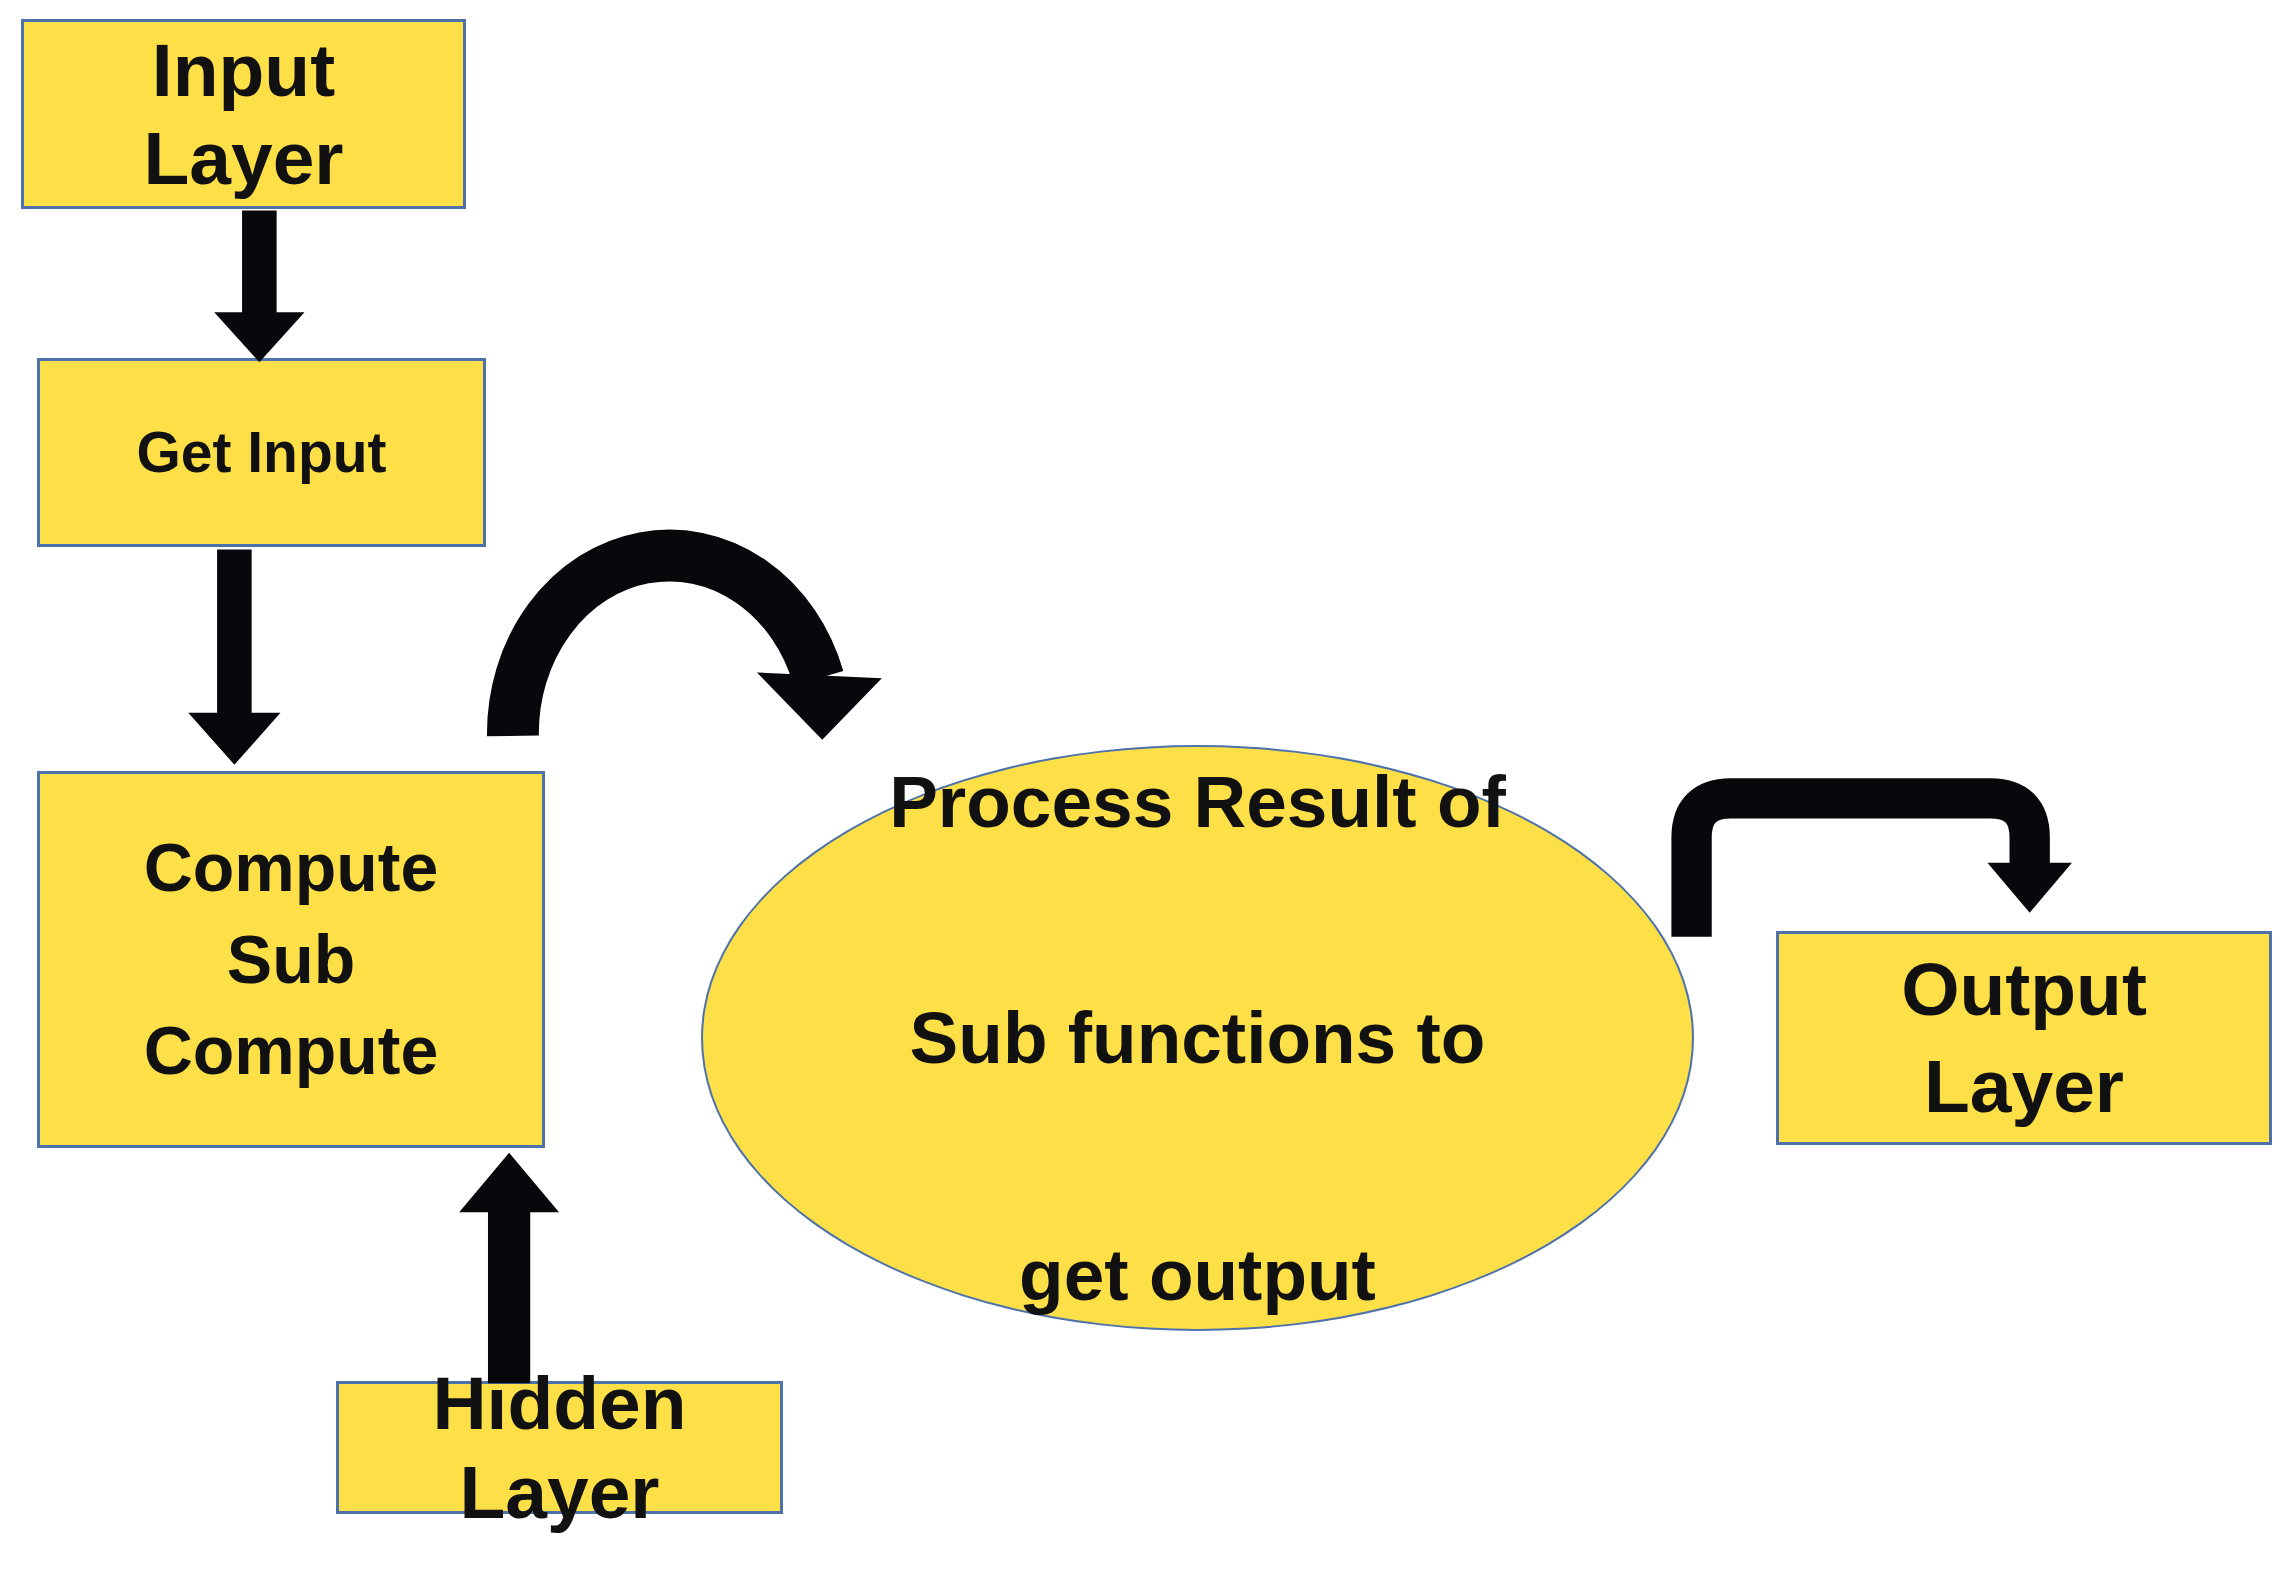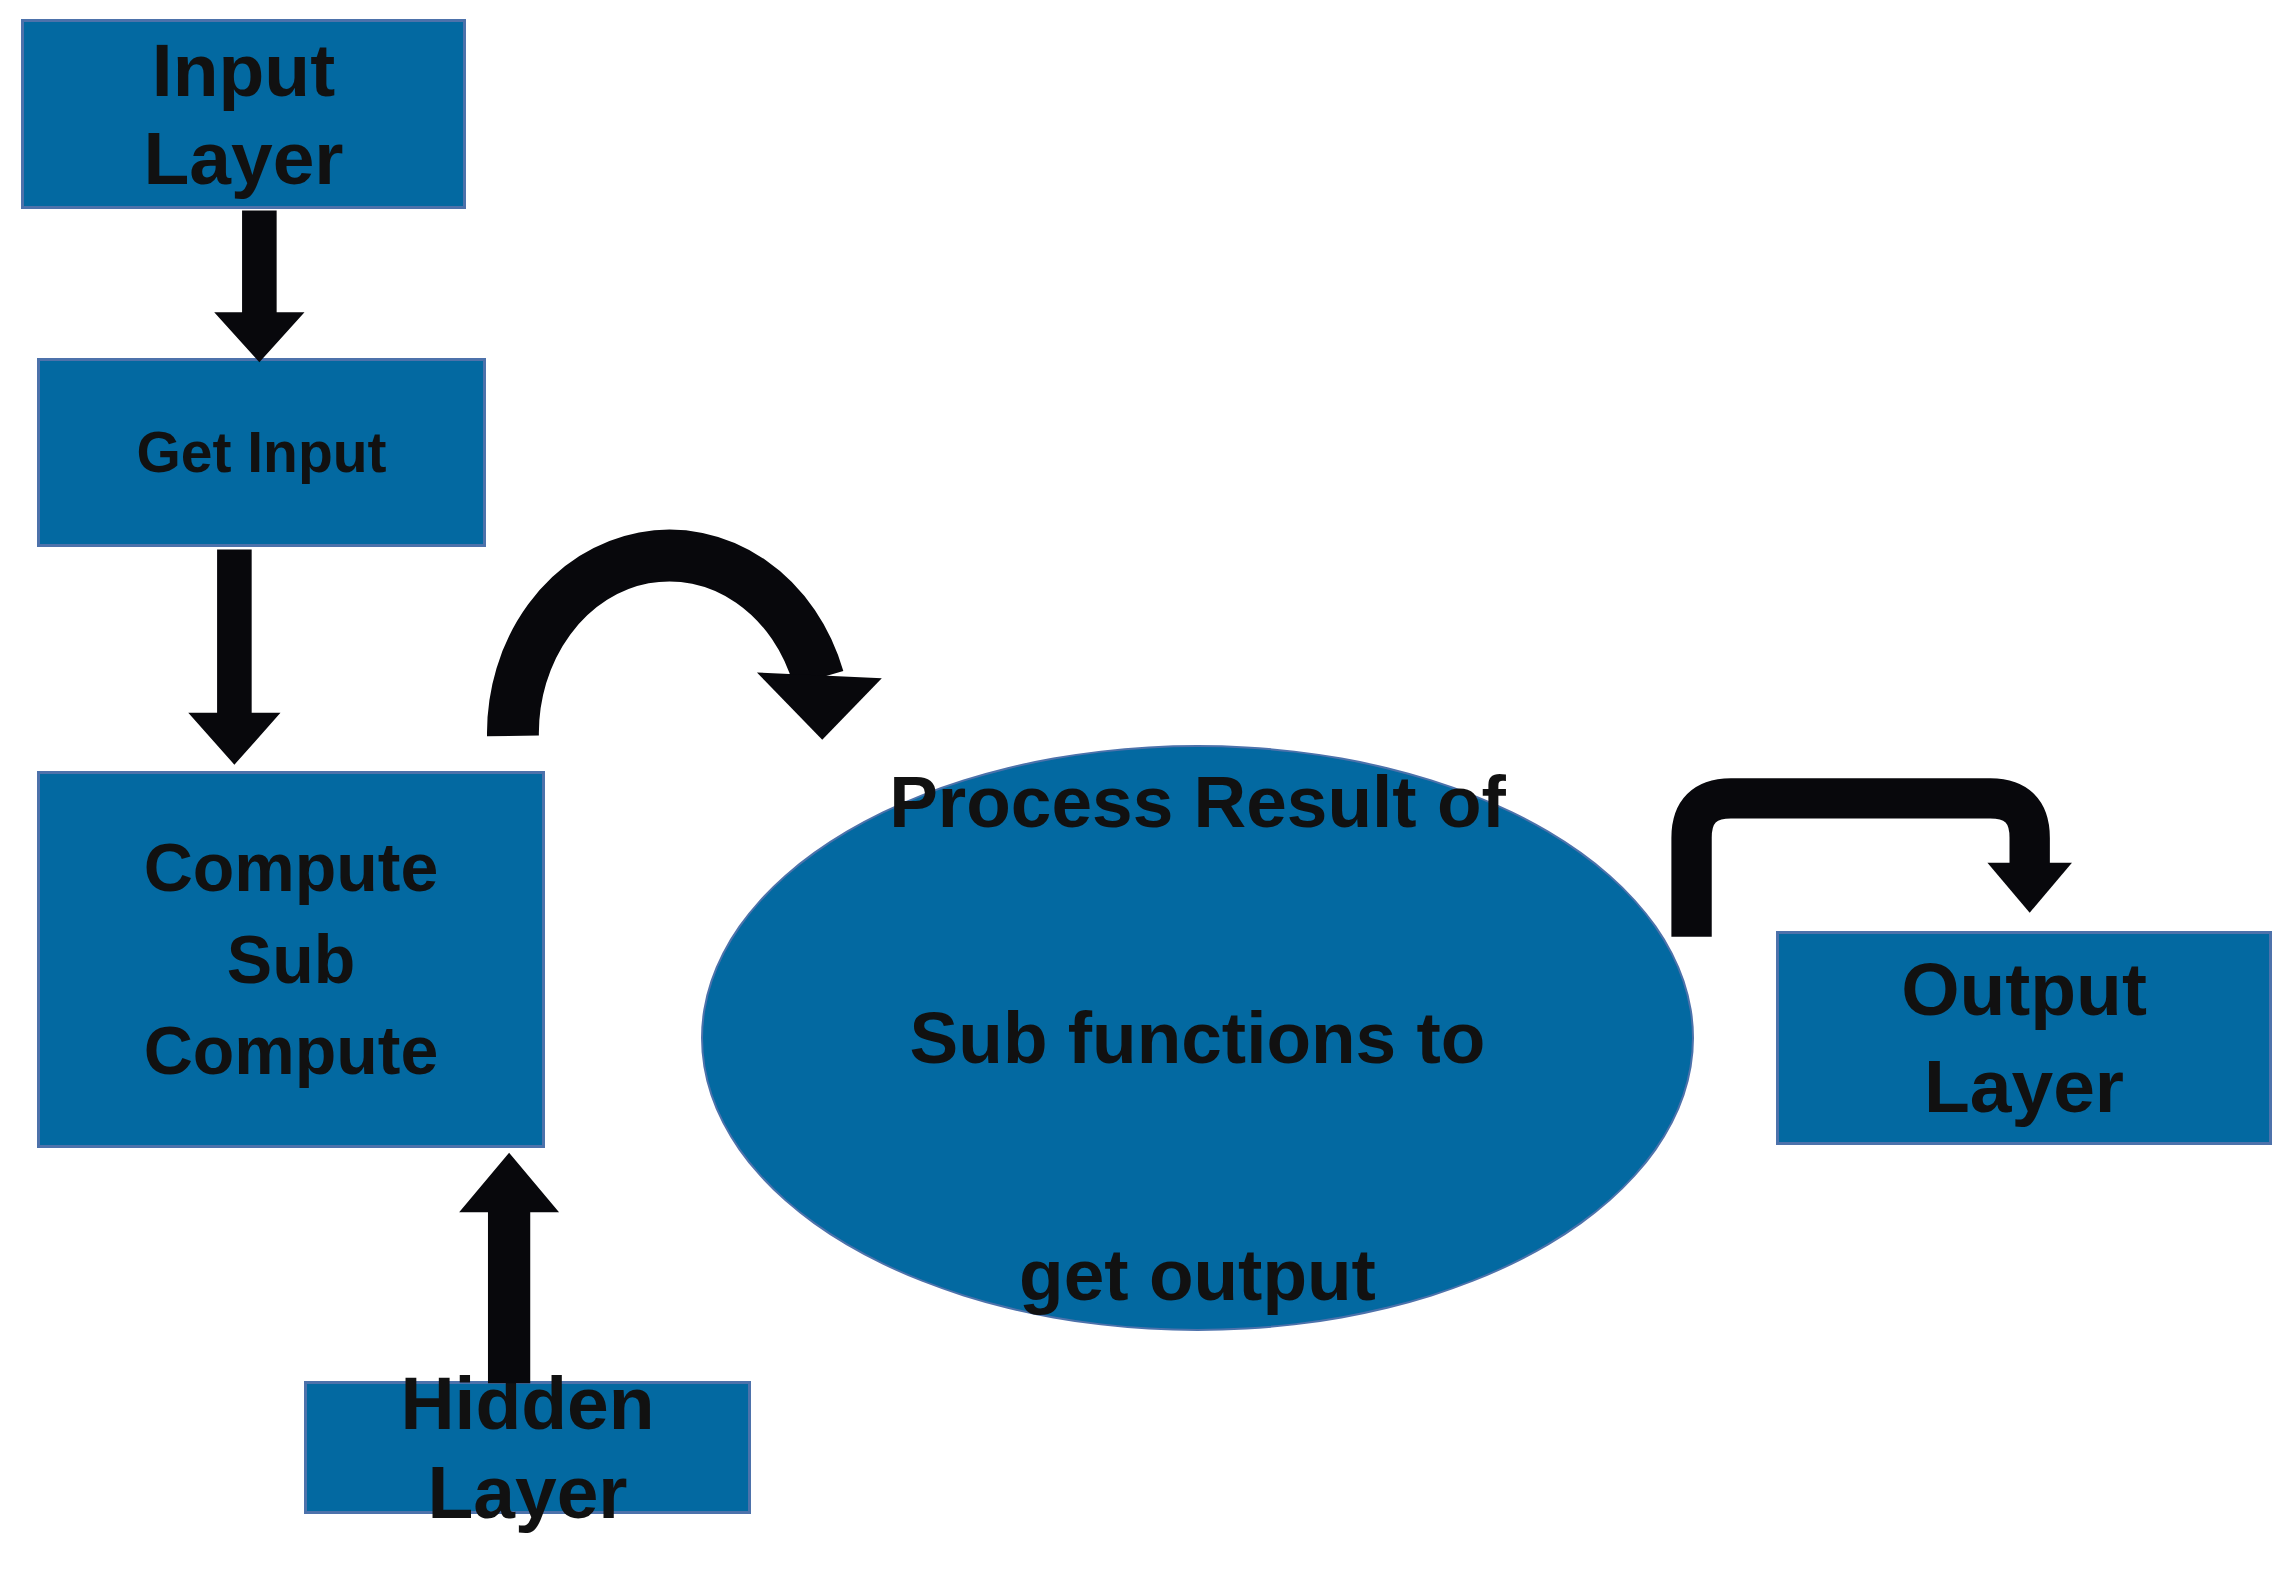--- a/index.html
+++ b/index.html
@@ -14,36 +14,36 @@
   .arrows {
     position: absolute;
     left: 0; top: 0;
     width: 2290px; height: 1588px;
     z-index: 5;
     pointer-events: none;
   }
   .node {
     position: absolute;
     box-sizing: border-box;
-    background: #0369a1;
+    background: #fde047;
     border: 3.8px solid #4d72ab;
     display: flex;
     flex-direction: column;
     align-items: center;
     justify-content: center;
     text-align: center;
     font-weight: 700;
     color: #111111;
     z-index: 2;
   }
   .node .line { display: block; white-space: nowrap; }
   #n-input   { left: 21px;   top: 19px;   width: 445px;  height: 190px; font-size: 75px; line-height: 1.18; }
   #n-get     { left: 37px;   top: 358px;  width: 449px;  height: 189px; font-size: 57px; line-height: 1.2; }
   #n-compute { left: 37px;   top: 771px;  width: 508px;  height: 377px; font-size: 68px; line-height: 1.35; }
-  #n-hidden  { left: 304px;  top: 1381px; width: 447px;  height: 133px; font-size: 75px; line-height: 1.18; }
+  #n-hidden  { left: 336px;  top: 1381px; width: 447px;  height: 133px; font-size: 75px; line-height: 1.18; }
   #n-output  { left: 1776px; top: 910px;  width: 496px;  height: 214px; font-size: 75px; line-height: 1.3; margin-top: 21px; }
   #n-ellipse {
     left: 701px; top: 745px; width: 993px; height: 586px;
     border-radius: 50%;
     border-width: 2.9px;
     font-size: 73px; line-height: 1.5;
     z-index: 1;
     justify-content: space-between;
   }
 </style>

